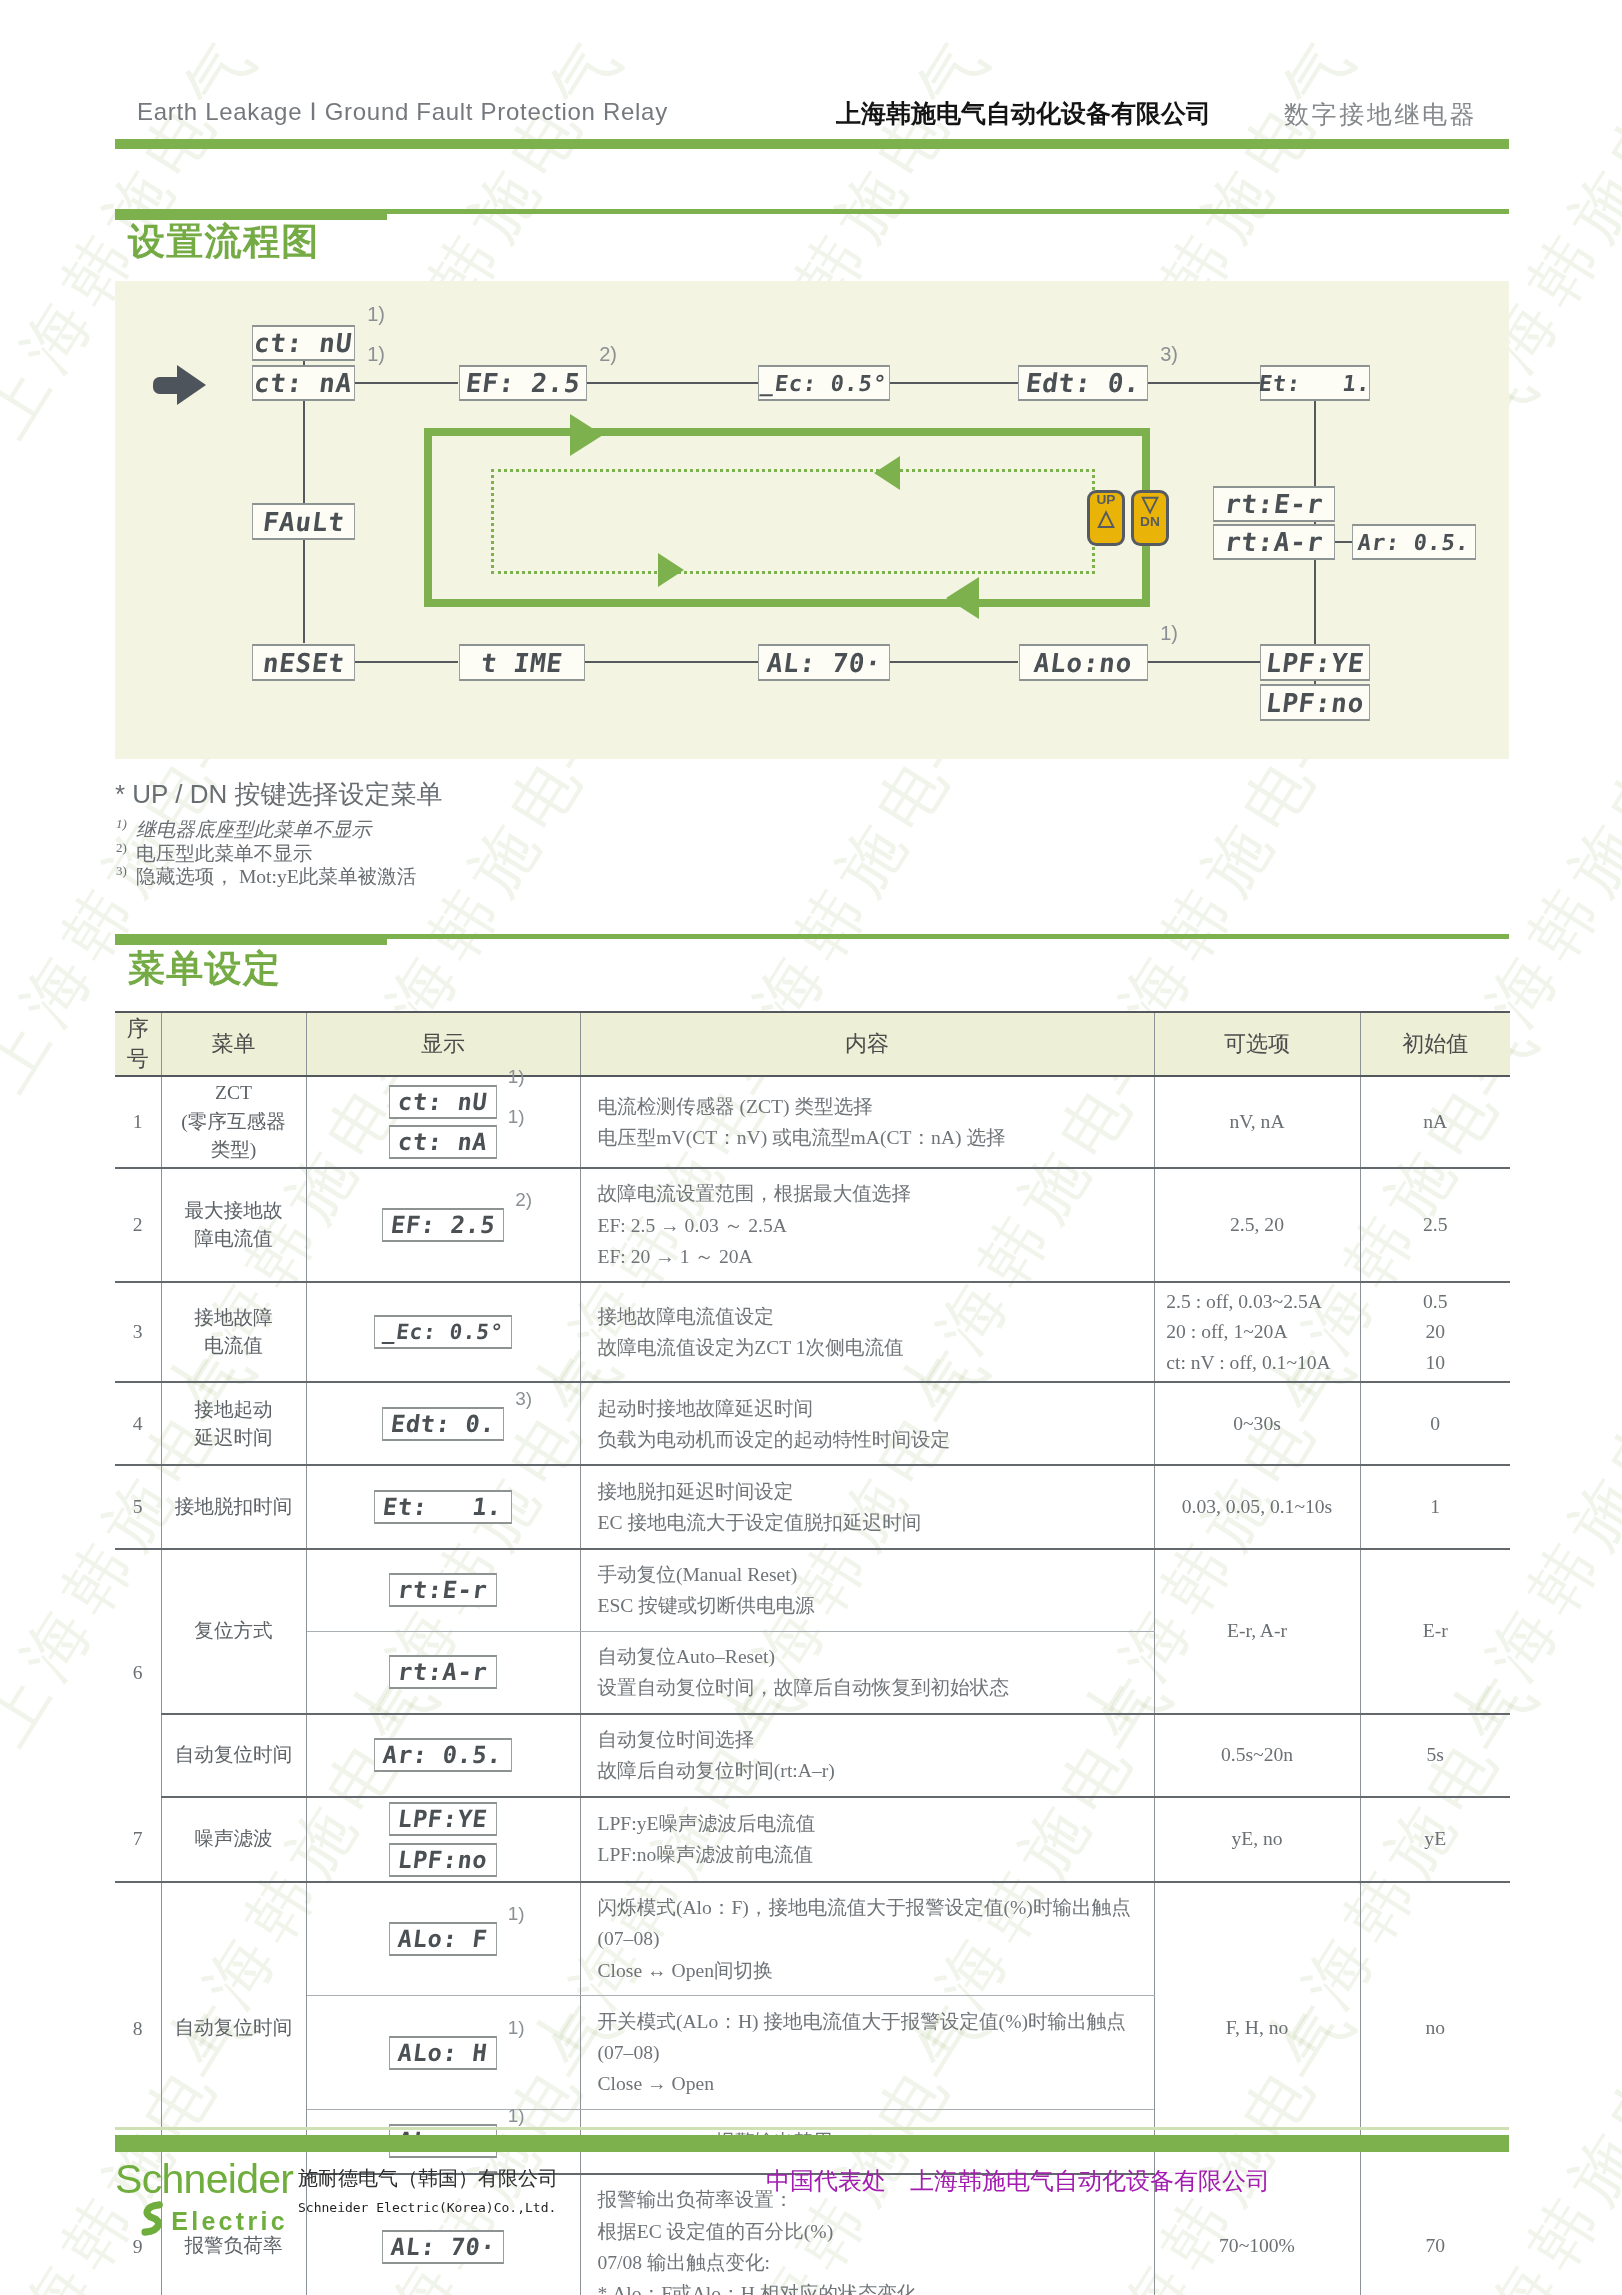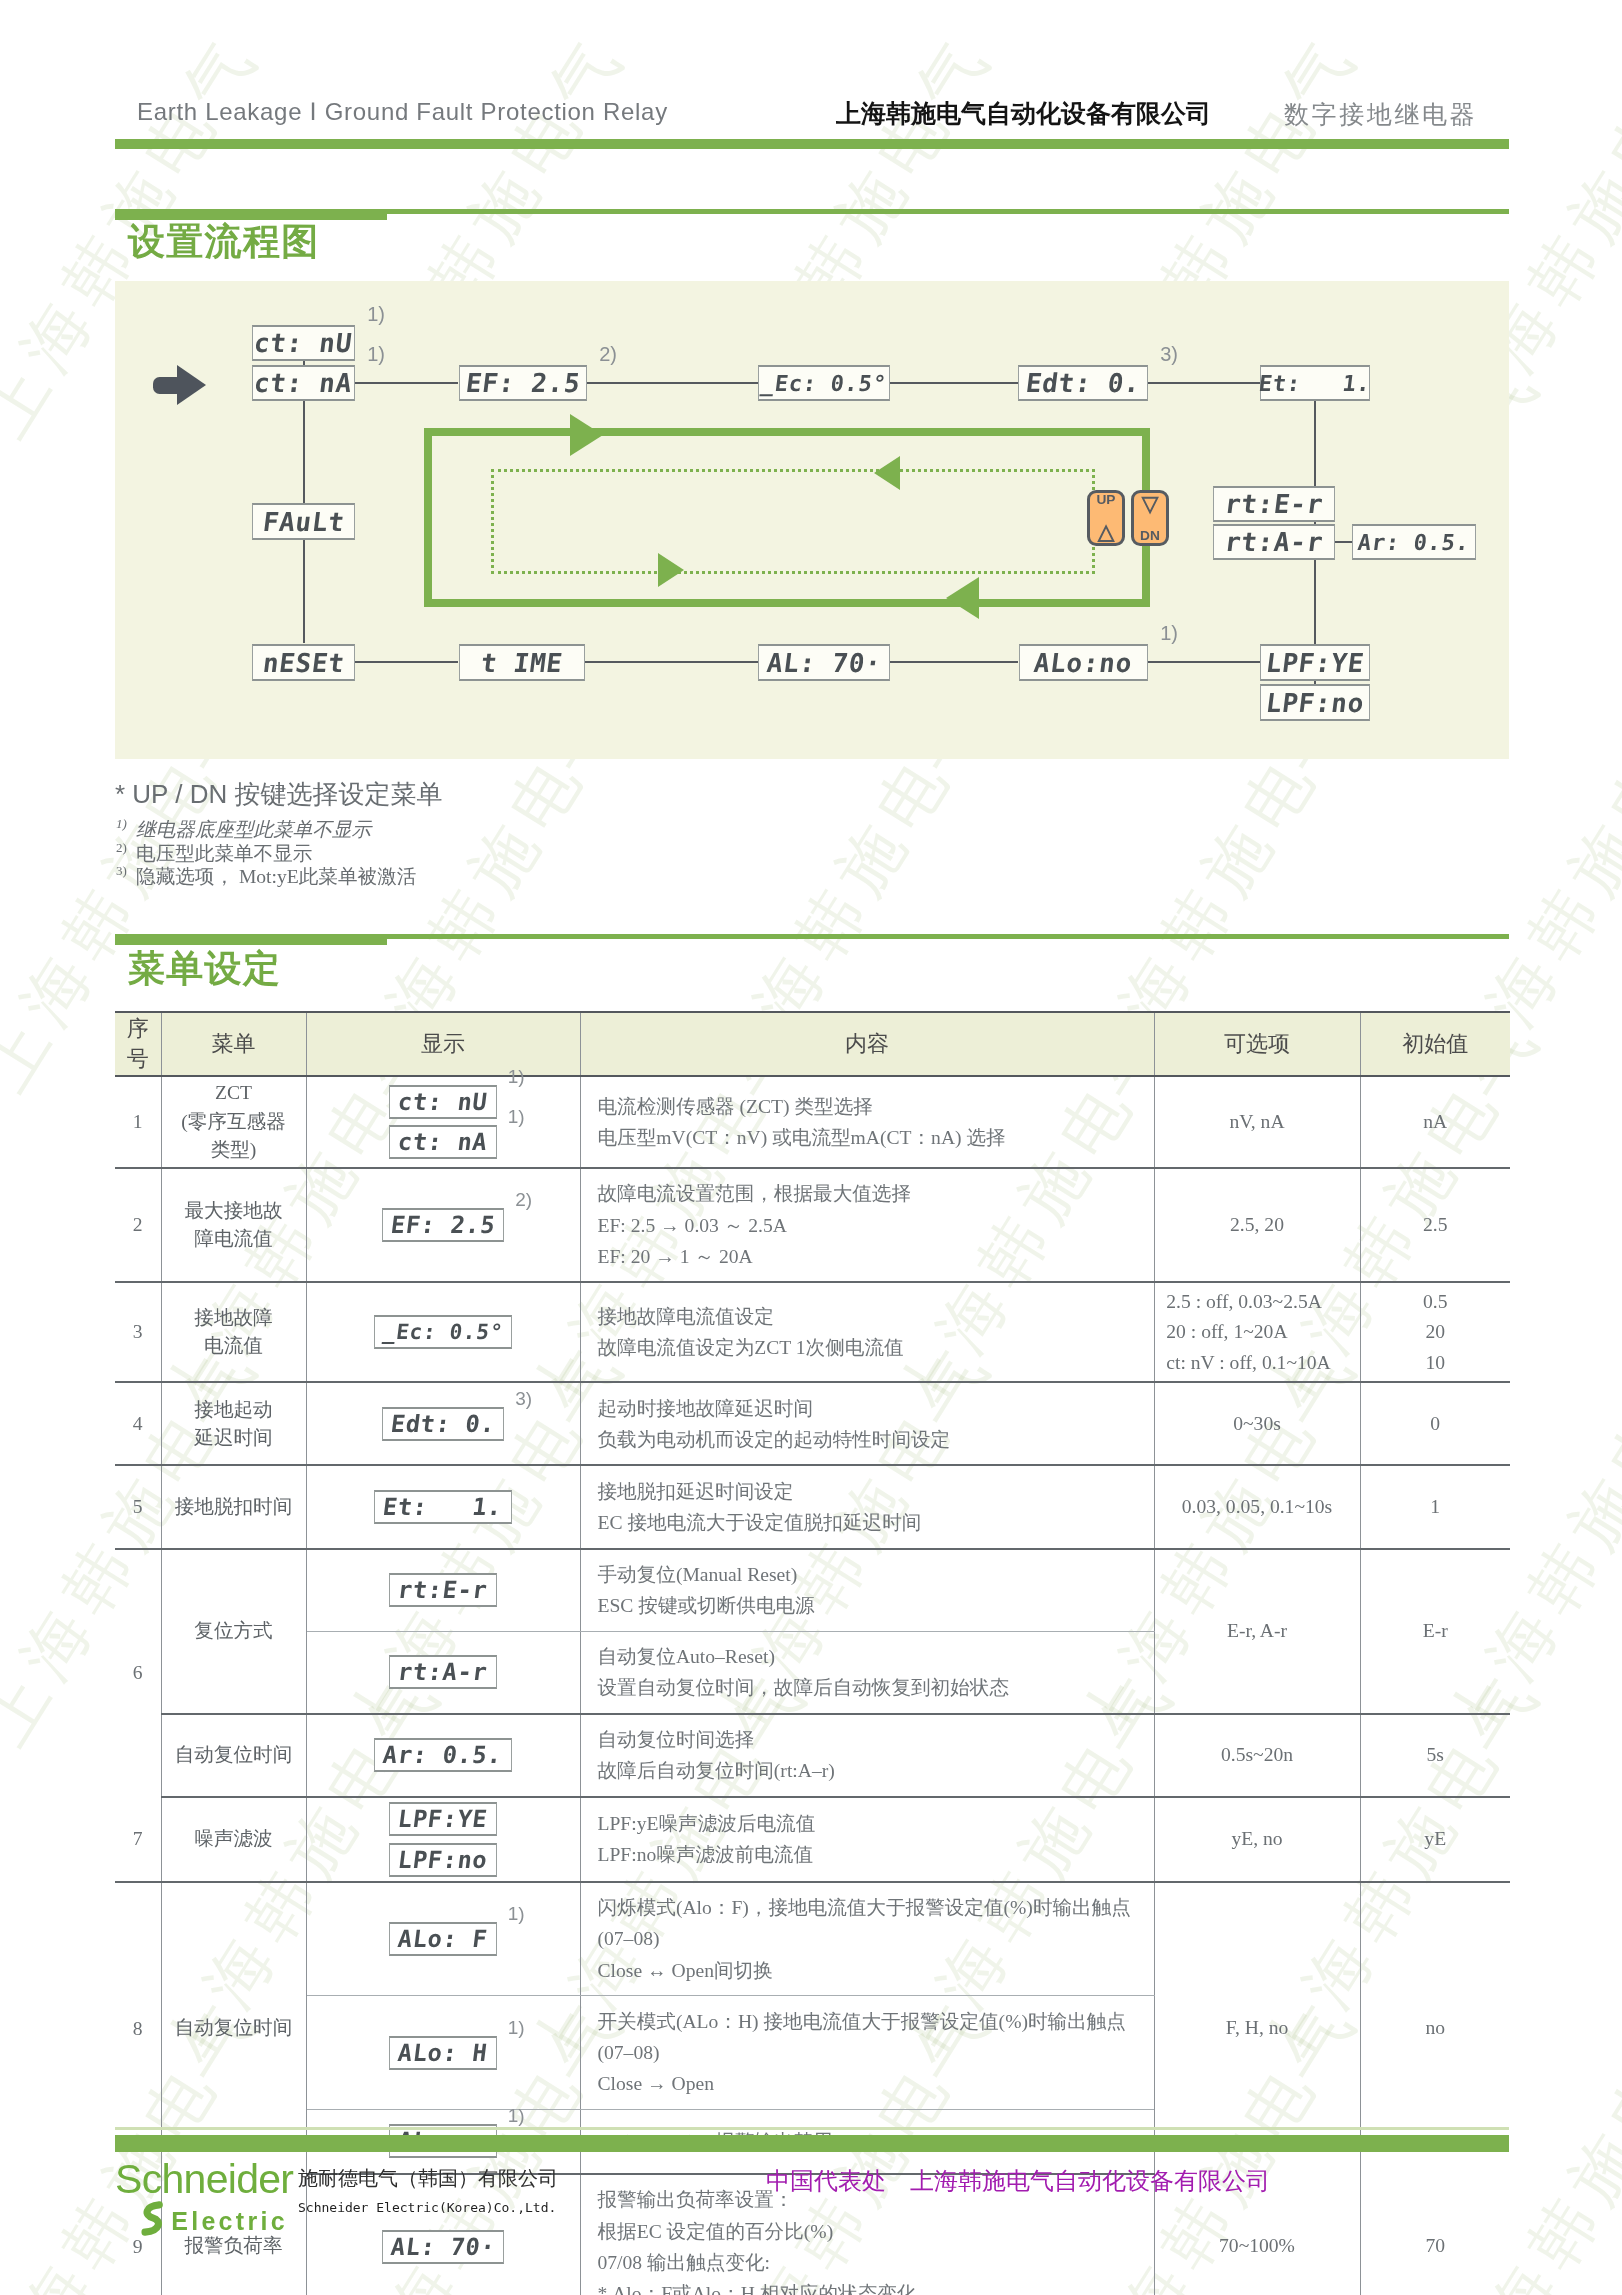--- a/index.html
+++ b/index.html
@@ -29,22 +29,22 @@
        border-bottom:2.6px solid #8d9392;display:flex;align-items:center;justify-content:center;box-sizing:border-box;}
   .lcd-text{font-family:"DejaVu Sans Mono",monospace;font-weight:bold;font-size:26px;color:#4a5054;
             transform:skewX(-7deg);white-space:pre;letter-spacing:0.7px;}
   .lcd-text.sm{font-size:22px;}
   .note{position:absolute;font-family:"Liberation Sans",sans-serif;font-size:20px;color:#8b9094;top:-23.6px;right:-31px;}
   .hl{position:absolute;height:2px;background:#55595e;}
   .vl{position:absolute;width:2px;background:#55595e;}
   .loop-solid{position:absolute;left:309px;top:147px;width:726px;height:179px;border:8.5px solid #7db14e;box-sizing:border-box;}
   .loop-dotted{position:absolute;left:376px;top:188px;width:604px;height:105px;border:3.9px dotted #7db14e;box-sizing:border-box;}
   .tri{position:absolute;width:0;height:0;}
-  .btn{position:absolute;width:38px;height:56px;border:3.3px solid #565b61;border-radius:9.2px;background:#fdba74;
-       display:flex;flex-direction:column;align-items:center;justify-content:space-between;
+  .btn{position:absolute;width:38px;height:56px;border:3.3px solid #565b61;border-radius:9.2px;background:#eab308;
+       display:flex;flex-direction:column;align-items:center;justify-content:flex-start;
        font-family:"Liberation Sans",sans-serif;font-weight:bold;color:#565b61;box-sizing:border-box;z-index:3;}
   .btn .lbl{font-size:13.7px;line-height:1;}
   .btn .tri-glyph{font-size:21.6px;line-height:1;}
   .fc-arrow-bar{position:absolute;left:38px;top:96px;width:30px;height:17px;background:#4e545c;border-radius:6.5px;}
   .fc-arrow-head{position:absolute;left:62px;top:84px;width:0;height:0;border-left:29px solid #4e545c;
                  border-top:20px solid transparent;border-bottom:20px solid transparent;}
 
   
   .note-main{left:115px;top:777px;font-family:"Liberation Sans",sans-serif;font-size:26px;color:#696e72;}
   .note-item{position:absolute;left:116px;font-size:19.6px;color:#696e72;font-family:"Liberation Serif",serif;}

